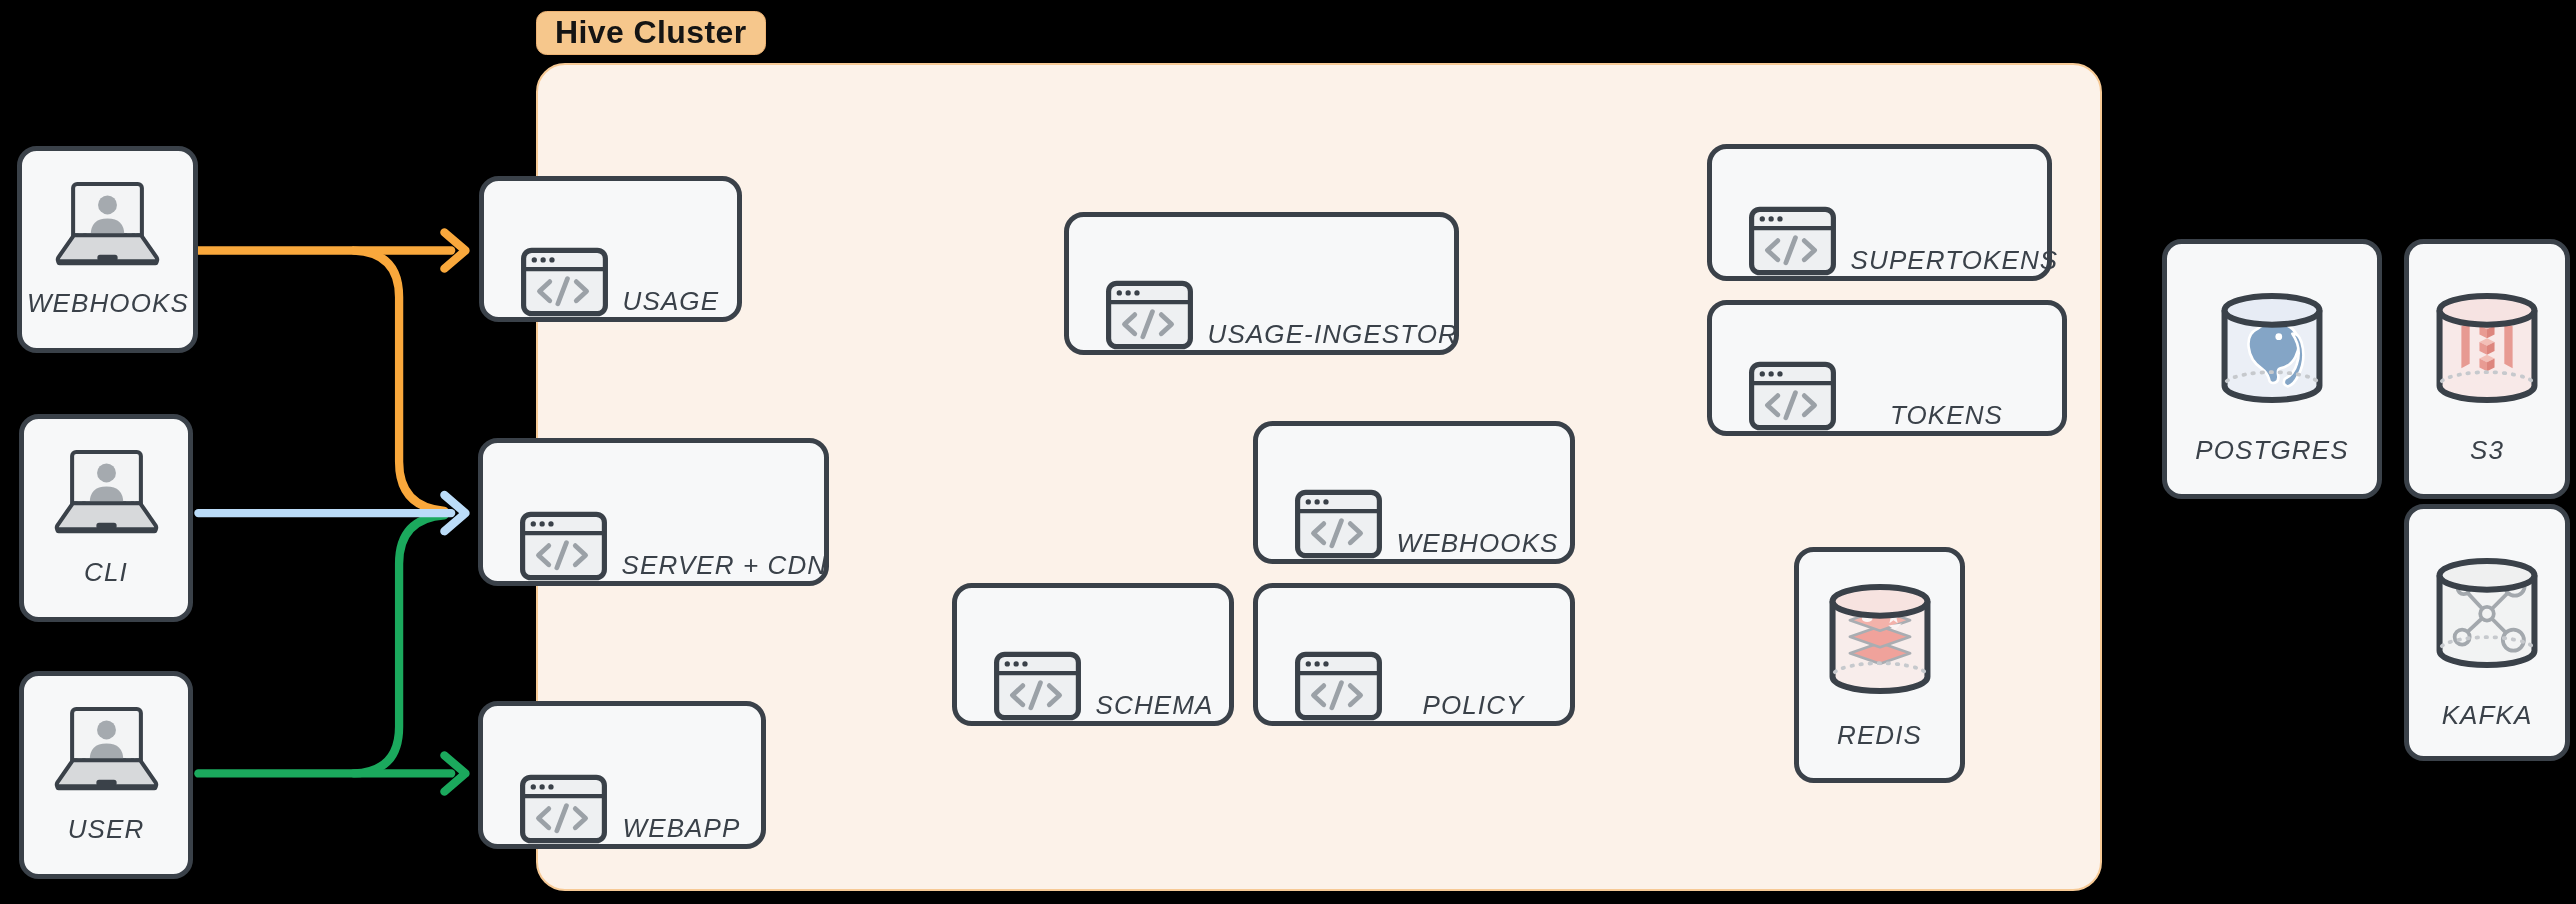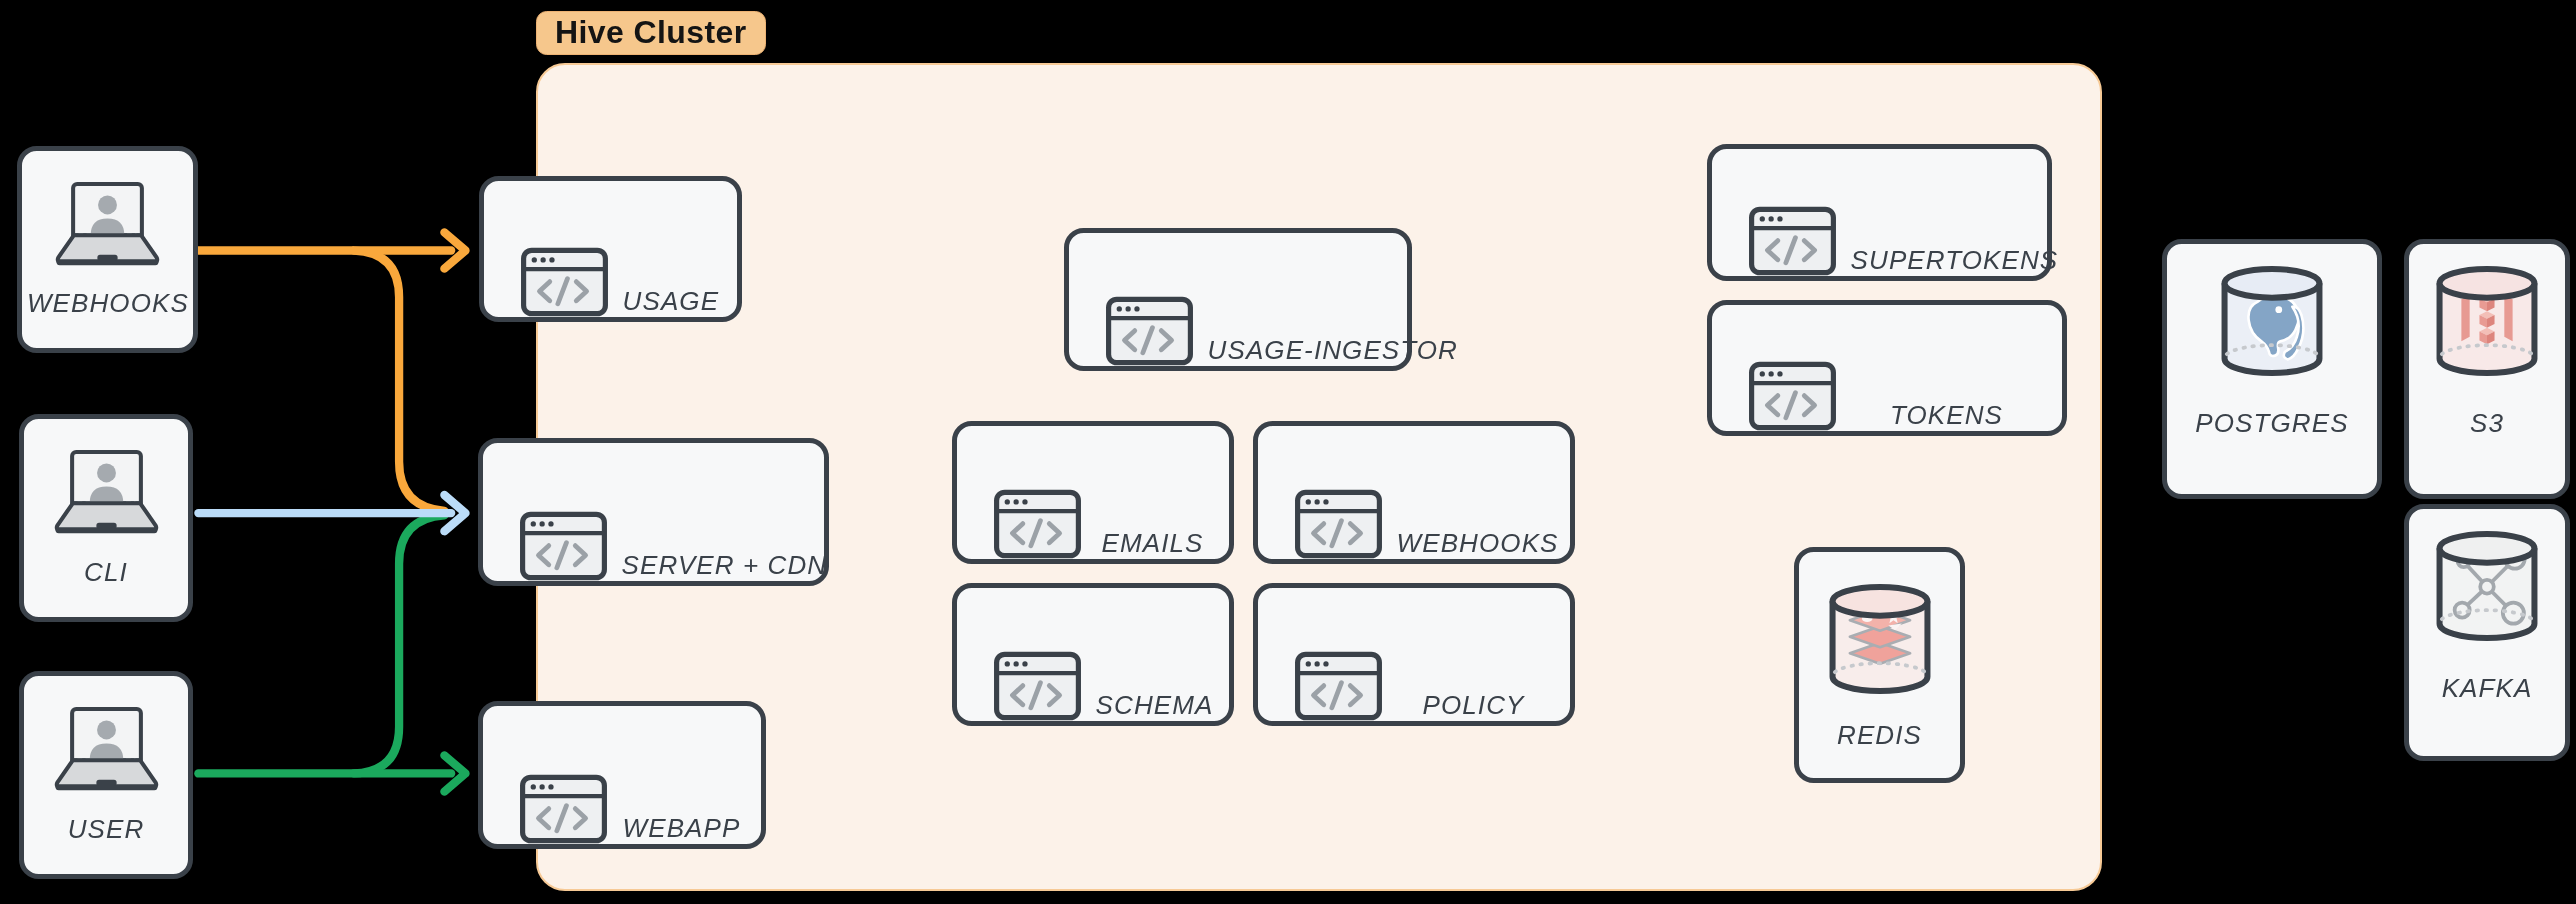--- a/index.html
+++ b/index.html
@@ -34,21 +34,21 @@
     border:5.3px solid var(--box-border,#3A4149);
     border-radius:19.6px;
   }
   .svc{display:flex;align-items:flex-end;padding-left:36px;}
   .svc .ic{flex:0 0 auto;width:89px;height:70px;}
   .svc-label{
     flex:1;text-align:center;padding:0 19.6px 0 13.6px;
     font-style:italic;font-weight:500;font-size:26px;
     color:var(--label,#3A4149);letter-spacing:1.1px;white-space:nowrap;
   }
-  .db{display:flex;flex-direction:column;align-items:center;padding-top:19px;}
+  .db{display:flex;flex-direction:column;align-items:center;padding-top:46px;}
   .db .cyl{width:106px;height:119px;flex:0 0 auto;}
   .db-label{
     margin-top:26px;font-style:italic;font-weight:500;font-size:26px;
     color:var(--label,#3A4149);letter-spacing:1.1px;white-space:nowrap;
   }
   .db-redis{padding-top:29px;}
   .db-redis .db-label{margin-top:19.6px;}
 
   .actor{display:flex;flex-direction:column;align-items:center;justify-content:center;gap:19.6px;}
   .actor .lap{width:115px;height:89px;flex:0 0 auto;}
@@ -202,32 +202,26 @@
         <use href="#ic-browser"></use>
       </svg>
     <div class="svc-label">SERVER + CDN</div>
   </div>
   <div class="card svc" style="left:478px;top:701px;width:288px;height:148px">
     <svg class="ic" viewBox="0 0 118 93" width="89" height="70">
         <use href="#ic-browser"></use>
       </svg>
     <div class="svc-label">WEBAPP</div>
   </div>
-  <div class="card svc" style="left:1064px;top:228px;width:348px;height:143px">
+  <div class="card svc" style="left:1064px;top:212px;width:395px;height:143px">
     <svg class="ic" viewBox="0 0 118 93" width="89" height="70">
         <use href="#ic-browser"></use>
       </svg>
     <div class="svc-label">USAGE-INGESTOR</div>
   </div>
-  <div class="card svc" style="left:952px;top:421px;width:282px;height:143px">
-    <svg class="ic" viewBox="0 0 118 93" width="89" height="70">
-        <use href="#ic-browser"></use>
-      </svg>
-    <div class="svc-label">EMAILS</div>
-  </div>
   <div class="card svc" style="left:1253px;top:421px;width:322px;height:143px">
     <svg class="ic" viewBox="0 0 118 93" width="89" height="70">
         <use href="#ic-browser"></use>
       </svg>
     <div class="svc-label">WEBHOOKS</div>
   </div>
   <div class="card svc" style="left:952px;top:583px;width:282px;height:143px">
     <svg class="ic" viewBox="0 0 118 93" width="89" height="70">
         <use href="#ic-browser"></use>
       </svg>

